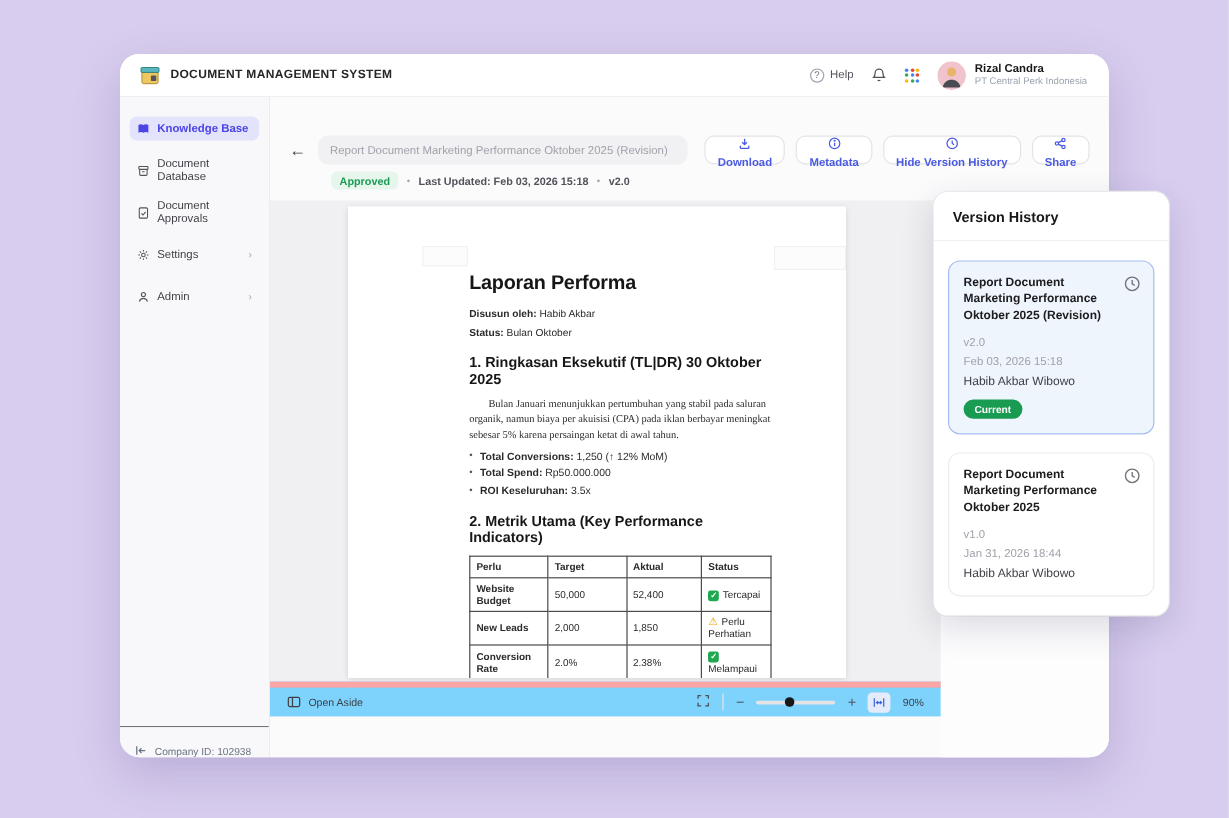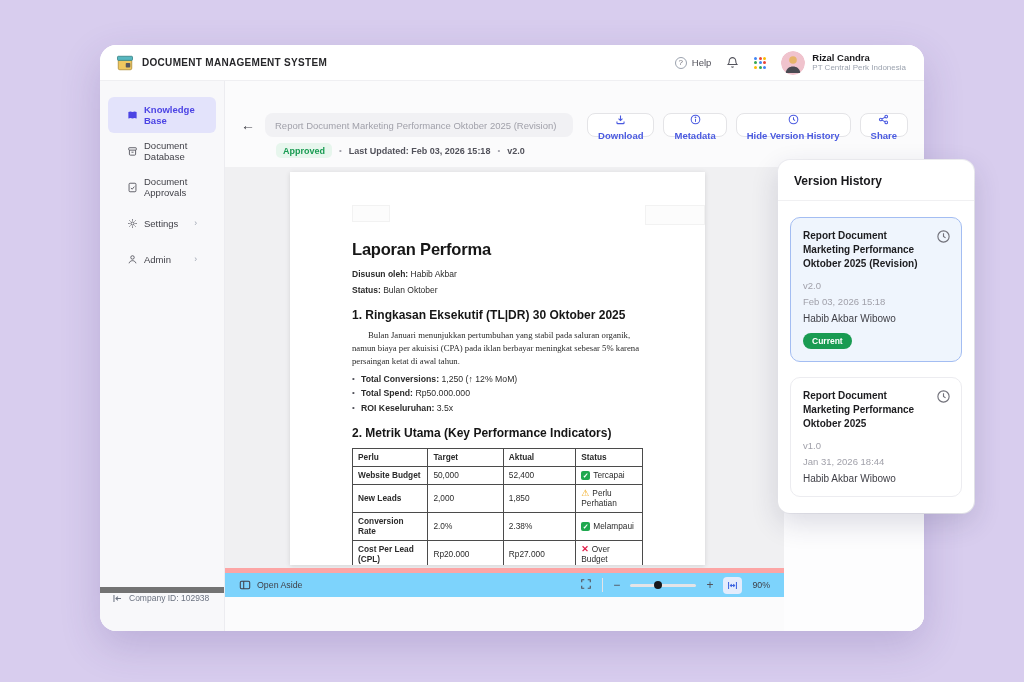--- a/index.html
+++ b/index.html
@@ -24,28 +24,28 @@
   .grid-icon i { border-radius:50%; }
   .userbox { display:flex; align-items:center; gap:7px; cursor:pointer; }
   .avatar { width:24px; height:24px; border-radius:50%; overflow:hidden; flex:0 0 auto; }
   .uname { font-size:9.5px; font-weight:bold; color:#18181b; line-height:1.2; }
   .uorg  { font-size:8px; color:#9ca3af; line-height:1.3; }
 
   
   .sidebar { position:absolute; top:36px; left:0; bottom:0; width:125px; background:#f8f8fa;
       border-right:1px solid #ececf0; border-radius:0 0 0 16px; }
   .nav { padding:16px 8px 0; }
-  .nav-item { display:flex; align-items:center; gap:6px; height:36px; padding:0 19px; margin-bottom:0;
+  .nav-item { display:flex; align-items:center; gap:6px; height:20px; padding:0 6px; margin-bottom:15px;
       font-size:9.5px; color:#3f3f46; border-radius:6px; cursor:pointer; }
   .nav-item .nic { display:flex; color:#52525b; }
   .nav-item.active { background:#e3e3fb; color:#4c44e4; font-weight:bold; }
   .nav-item.active .nic { color:#4c44e4; }
   .chev { margin-left:auto; color:#9ca3af; font-size:8.5px; }
-  .side-footer { position:absolute; left:0; right:0; bottom:0; height:44px; border-top:6px solid #737373;
-      display:flex; align-items:flex-start; gap:6px; padding:0 12px; font-size:8.5px; color:#6b7280;
+  .side-footer { position:absolute; left:0; right:0; bottom:0; height:26px; border-top:1px solid #737373;
+      display:flex; align-items:flex-end; gap:6px; padding:0 12px; font-size:8.5px; color:#6b7280;
       border-radius:0 0 0 16px; }
 
   
   .content { position:absolute; left:125px; top:36px; right:0; bottom:0; background:#fbfbfc;
       border-radius:0 0 16px 0; }
 
   .toolbar-row1 { position:absolute; left:16px; right:16px; top:32px; height:24px;
       display:flex; align-items:center; gap:10px; }
   .back-btn { font-size:14px; color:#3f3f46; cursor:pointer; line-height:1; }
   .title-pill { width:308px; height:24px; background:#f1f1f4; border-radius:8px; padding:0 10px;
@@ -59,21 +59,21 @@
   .toolbar-row2 { position:absolute; left:51px; top:62px; display:flex; align-items:center; gap:7px;
       font-size:9px; }
   .badge-approved { background:#e7f6ed; color:#199b52; font-weight:bold; padding:2.5px 7px; border-radius:5px; }
   .meta-sep { color:#a1a1aa; font-size:8px; }
   .meta-txt { color:#52525b; font-weight:bold; }
 
   
   .viewer { position:absolute; left:0; top:86px; width:559px; height:401px; background:#f0f0f2; overflow:hidden; }
   .page { position:absolute; left:65px; top:5px; width:415px; height:393px; background:#fff;
       box-shadow:0 1px 5px rgba(0,0,0,.12); overflow:hidden; }
-  .page-inner { position:relative; padding:13px 62px; }
+  .page-inner { position:relative; padding:0 62px;margin-left:39px; }
   .ph-box1 { position:absolute; left:62px; top:33px; width:38px; height:17px; background:#fcfcfc; border:1px solid #f2f2f2; }
   .ph-box2 { position:absolute; right:0; top:33px; width:60px; height:20px; background:#fcfcfc; border:1px solid #f2f2f2; }
   .doc-h1 { padding-top:54px; font-size:16.5px; line-height:1.25; font-weight:bold; color:#161616; letter-spacing:-.2px; }
   .doc-meta { margin-top:9px; font-size:8.5px; color:#2b2b2b; }
   .doc-meta + .doc-meta { margin-top:6px; }
   .doc-h2 { margin-top:13px; font-size:12px; font-weight:bold; color:#161616; }
   .doc-p { margin-top:7px; font-size:8.7px; line-height:1.5; color:#2b2b2b; text-indent:16px;font-family:Liberation Serif, serif; }
   .doc-ul { margin-top:6px; list-style:none; }
   .doc-ul li { font-size:8.7px; color:#2b2b2b; margin:4.5px 0; padding-left:9px; position:relative; }
   .doc-ul li::before { content:"•"; position:absolute; left:0; font-size:8px; color:#52525b; }

